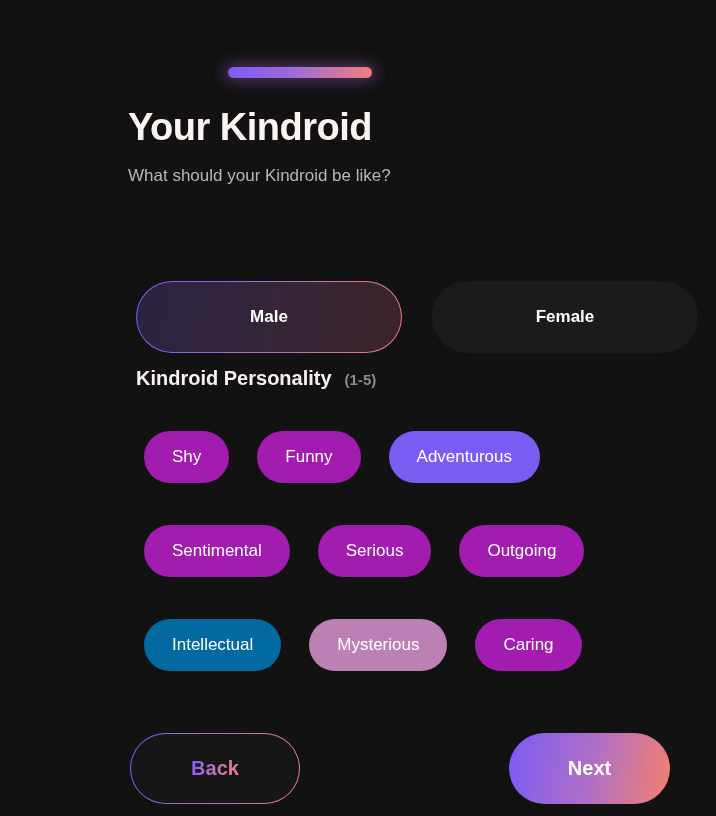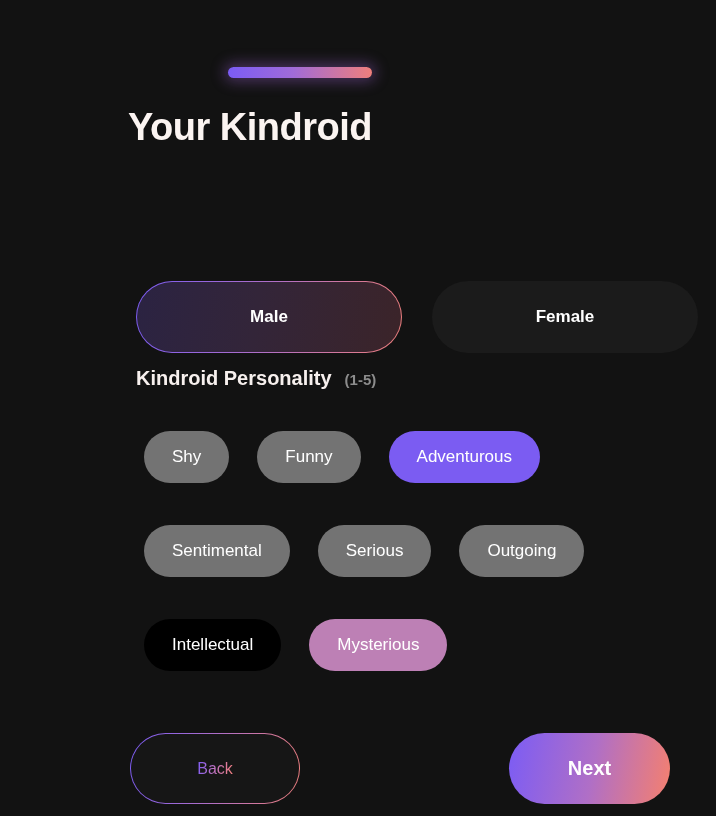--- a/index.html
+++ b/index.html
@@ -126,55 +126,55 @@
     gap: 10px;
   }
   .chip-row {
     display: flex;
     gap: 12px;
   }
   .chip {
     height: 52px;
     padding: 0 28px;
     border-radius: 999px;
-    background: #737373;
+    background: #a21caf;
     color: #ffffff;
     font-size: 17px;
     font-weight: normal;
     display: flex;
     align-items: center;
     justify-content: center;
     cursor: pointer;
     border: none;
     white-space: nowrap;
   }
   .chip.sel-1 { background: #7b5cf2; }
-  .chip.sel-2 { background: #000000; }
+  .chip.sel-2 { background: #0369a1; }
   .chip.sel-3 { background: #bd80b5; }
 
   
   .back-btn {
     position: absolute;
     left: 98px;
     top: 701px;
     width: 170px;
     height: 71px;
     border-radius: 999px;
     border: 1.5px solid transparent;
     background:
       linear-gradient(#161616, #161616) padding-box,
       linear-gradient(100deg, #7b5cf5 0%, #b06fc6 50%, #ef7f7c 100%) border-box;
     display: flex;
     align-items: center;
     justify-content: center;
     cursor: pointer;
   }
   .back-label {
-    font-size: 16px;
-    font-weight: normal;
+    font-size: 20px;
+    font-weight: bold;
     background: linear-gradient(100deg, #7b5cf5 0%, #c073c4 48%, #f4807b 100%);
     -webkit-background-clip: text;
     background-clip: text;
     color: transparent;
   }
 
   .next-btn {
     position: absolute;
     left: 477px;
     top: 701px;
@@ -196,20 +196,21 @@
 <body>
 
 <div class="screen">
 
   <div class="progress-wrap">
     <div class="progress-track"></div>
     <div class="progress-fill" style="width: 40%;"></div>
   </div>
 
   <div class="title">Your Kindroid</div>
+  <div class="subtitle">What should your Kindroid be like?</div>
 
 
   <div class="gender-row">
     <button class="gender-btn selected">Male</button>
     <button class="gender-btn">Female</button>
   </div>
 
   <div class="section-label personality">
     <span>Kindroid Personality</span><span class="hint">(1-5)</span>
   </div>
@@ -221,20 +222,21 @@
       <button class="chip sel-1">Adventurous</button>
     </div>
     <div class="chip-row">
       <button class="chip">Sentimental</button>
       <button class="chip">Serious</button>
       <button class="chip">Outgoing</button>
     </div>
     <div class="chip-row">
       <button class="chip sel-2">Intellectual</button>
       <button class="chip sel-3">Mysterious</button>
+      <button class="chip">Caring</button>
     </div>
   </div>
 
   <div class="back-btn">
     <span class="back-label">Back</span>
   </div>
 
   <button class="next-btn">Next</button>
 
 </div>

